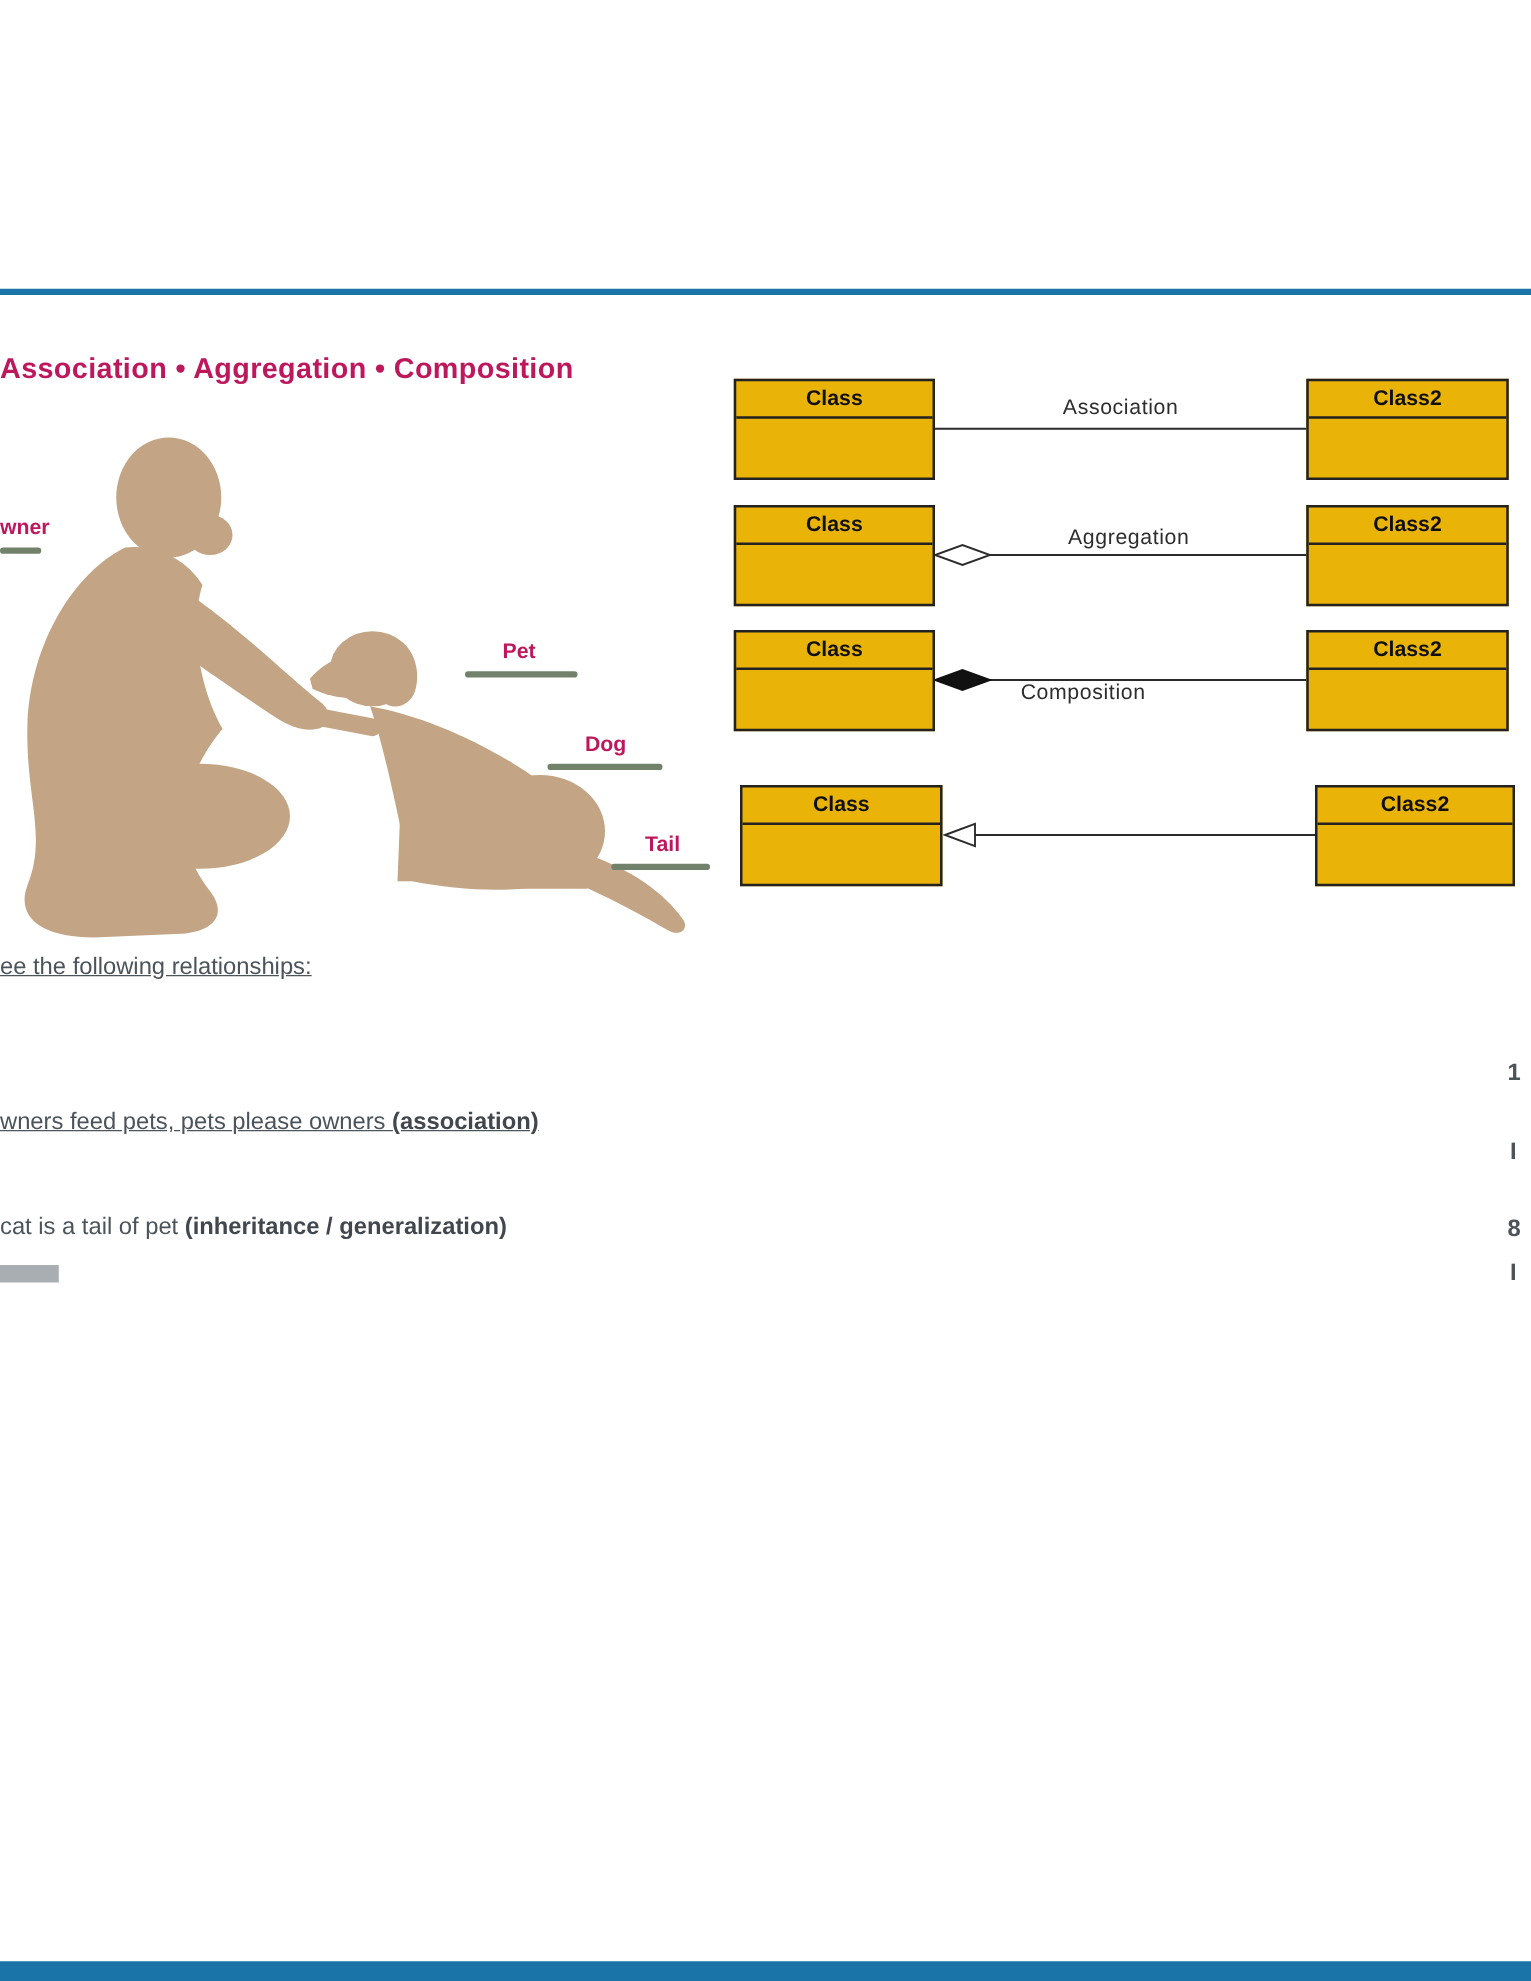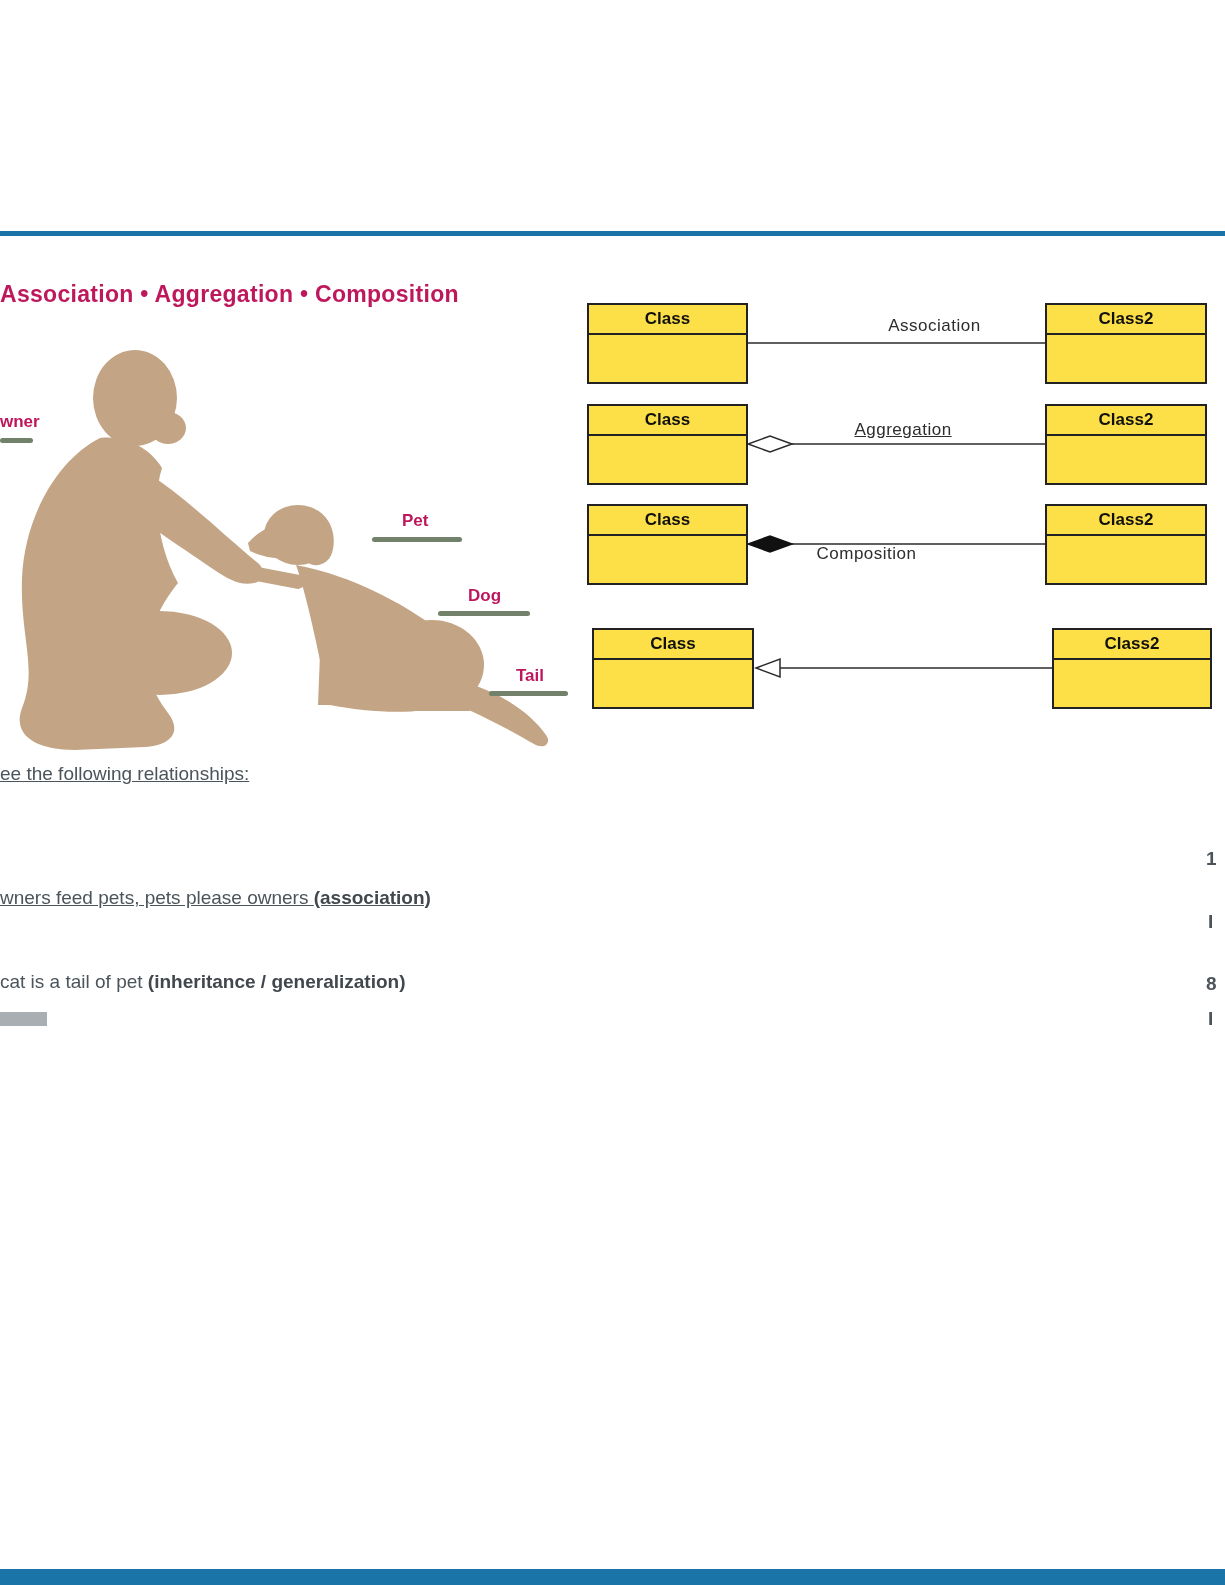--- a/index.html
+++ b/index.html
@@ -1,21 +1,21 @@
 <!DOCTYPE html>
 <html><head>
 <meta charset="utf-8">
 <style>
   html,body{margin:0;padding:0;background:#ffffff;}
   body{font-family:"Liberation Sans", sans-serif;}
   #slide{position:relative;width:1225px;height:1585px;background:#ffffff;overflow:hidden;}
   .abs{position:absolute;}
   .rule{background:#1b74a7;}
   .title{font-weight:700;font-size:23px;color:#be185d;letter-spacing:0.3px;white-space:nowrap;}
-  .uml-box{background:#fde047;border:2px solid #222;box-sizing:border-box;}
+  .uml-box{background:#eab308;border:2px solid #222;box-sizing:border-box;}
   .uml-box-title{height:28px;border-bottom:2px solid #222;display:flex;align-items:center;justify-content:center;
                  font-weight:700;font-size:17px;color:#101010;}
   .uml-box-body{height:100%;}
   .rel-label{font-size:17px;color:#2d2d2d;text-align:center;letter-spacing:0.5px;}
   .photo-label{font-size:17px;font-weight:700;color:#be185d;white-space:nowrap;}
   .label-bar{background:#72816a;border-radius:3px;height:5px;}
   .body-text{font-size:19px;color:#4c545b;margin:0;white-space:nowrap;}
   .body-text b{color:#41474d;font-weight:700;}
   .gray-bar{background:#a9aeb2;}
   .fragment{font-size:19px;color:#4c545b;font-weight:700;white-space:nowrap;}
@@ -64,34 +64,34 @@
   <div class="abs label-bar" style="left:489px;top:691px;width:79px;"></div>
 
   <div class="abs uml-box" style="left:587px;top:303px;width:161px;height:81px;">
     <div class="uml-box-title">Class</div>
     <div class="uml-box-body"></div>
   </div>
   <div class="abs uml-box" style="left:1045px;top:303px;width:162px;height:81px;">
     <div class="uml-box-title">Class2</div>
     <div class="uml-box-body"></div>
   </div>
-  <div class="abs rel-label" style="left:786px;top:316px;width:297px;">Association</div>
+  <div class="abs rel-label" style="left:748px;top:316px;width:297px;">Association</div>
   <svg class="abs" style="left:748px;top:333px;" width="297" height="20">
     <line x1="0" y1="10" x2="297" y2="10" stroke="#2b2b2b" stroke-width="1.5"></line>
   </svg>
 
   <div class="abs uml-box" style="left:587px;top:404px;width:161px;height:81px;">
     <div class="uml-box-title">Class</div>
     <div class="uml-box-body"></div>
   </div>
   <div class="abs uml-box" style="left:1045px;top:404px;width:162px;height:81px;">
     <div class="uml-box-title">Class2</div>
     <div class="uml-box-body"></div>
   </div>
-  <div class="abs rel-label" style="left:748px;top:420px;width:310px;text-decoration:underline;">Aggregation</div>
+  <div class="abs rel-label" style="left:748px;top:420px;width:310px;">Aggregation</div>
   <svg class="abs" style="left:748px;top:432px;" width="297" height="24">
     <line x1="44" y1="12" x2="297" y2="12" stroke="#2b2b2b" stroke-width="1.5"></line>
     <polygon points="0,12 22,4 44,12 22,20" fill="#ffffff" stroke="#2b2b2b" stroke-width="1.5"></polygon>
   </svg>
 
   <div class="abs uml-box" style="left:587px;top:504px;width:161px;height:81px;">
     <div class="uml-box-title">Class</div>
     <div class="uml-box-body"></div>
   </div>
   <div class="abs uml-box" style="left:1045px;top:504px;width:162px;height:81px;">

